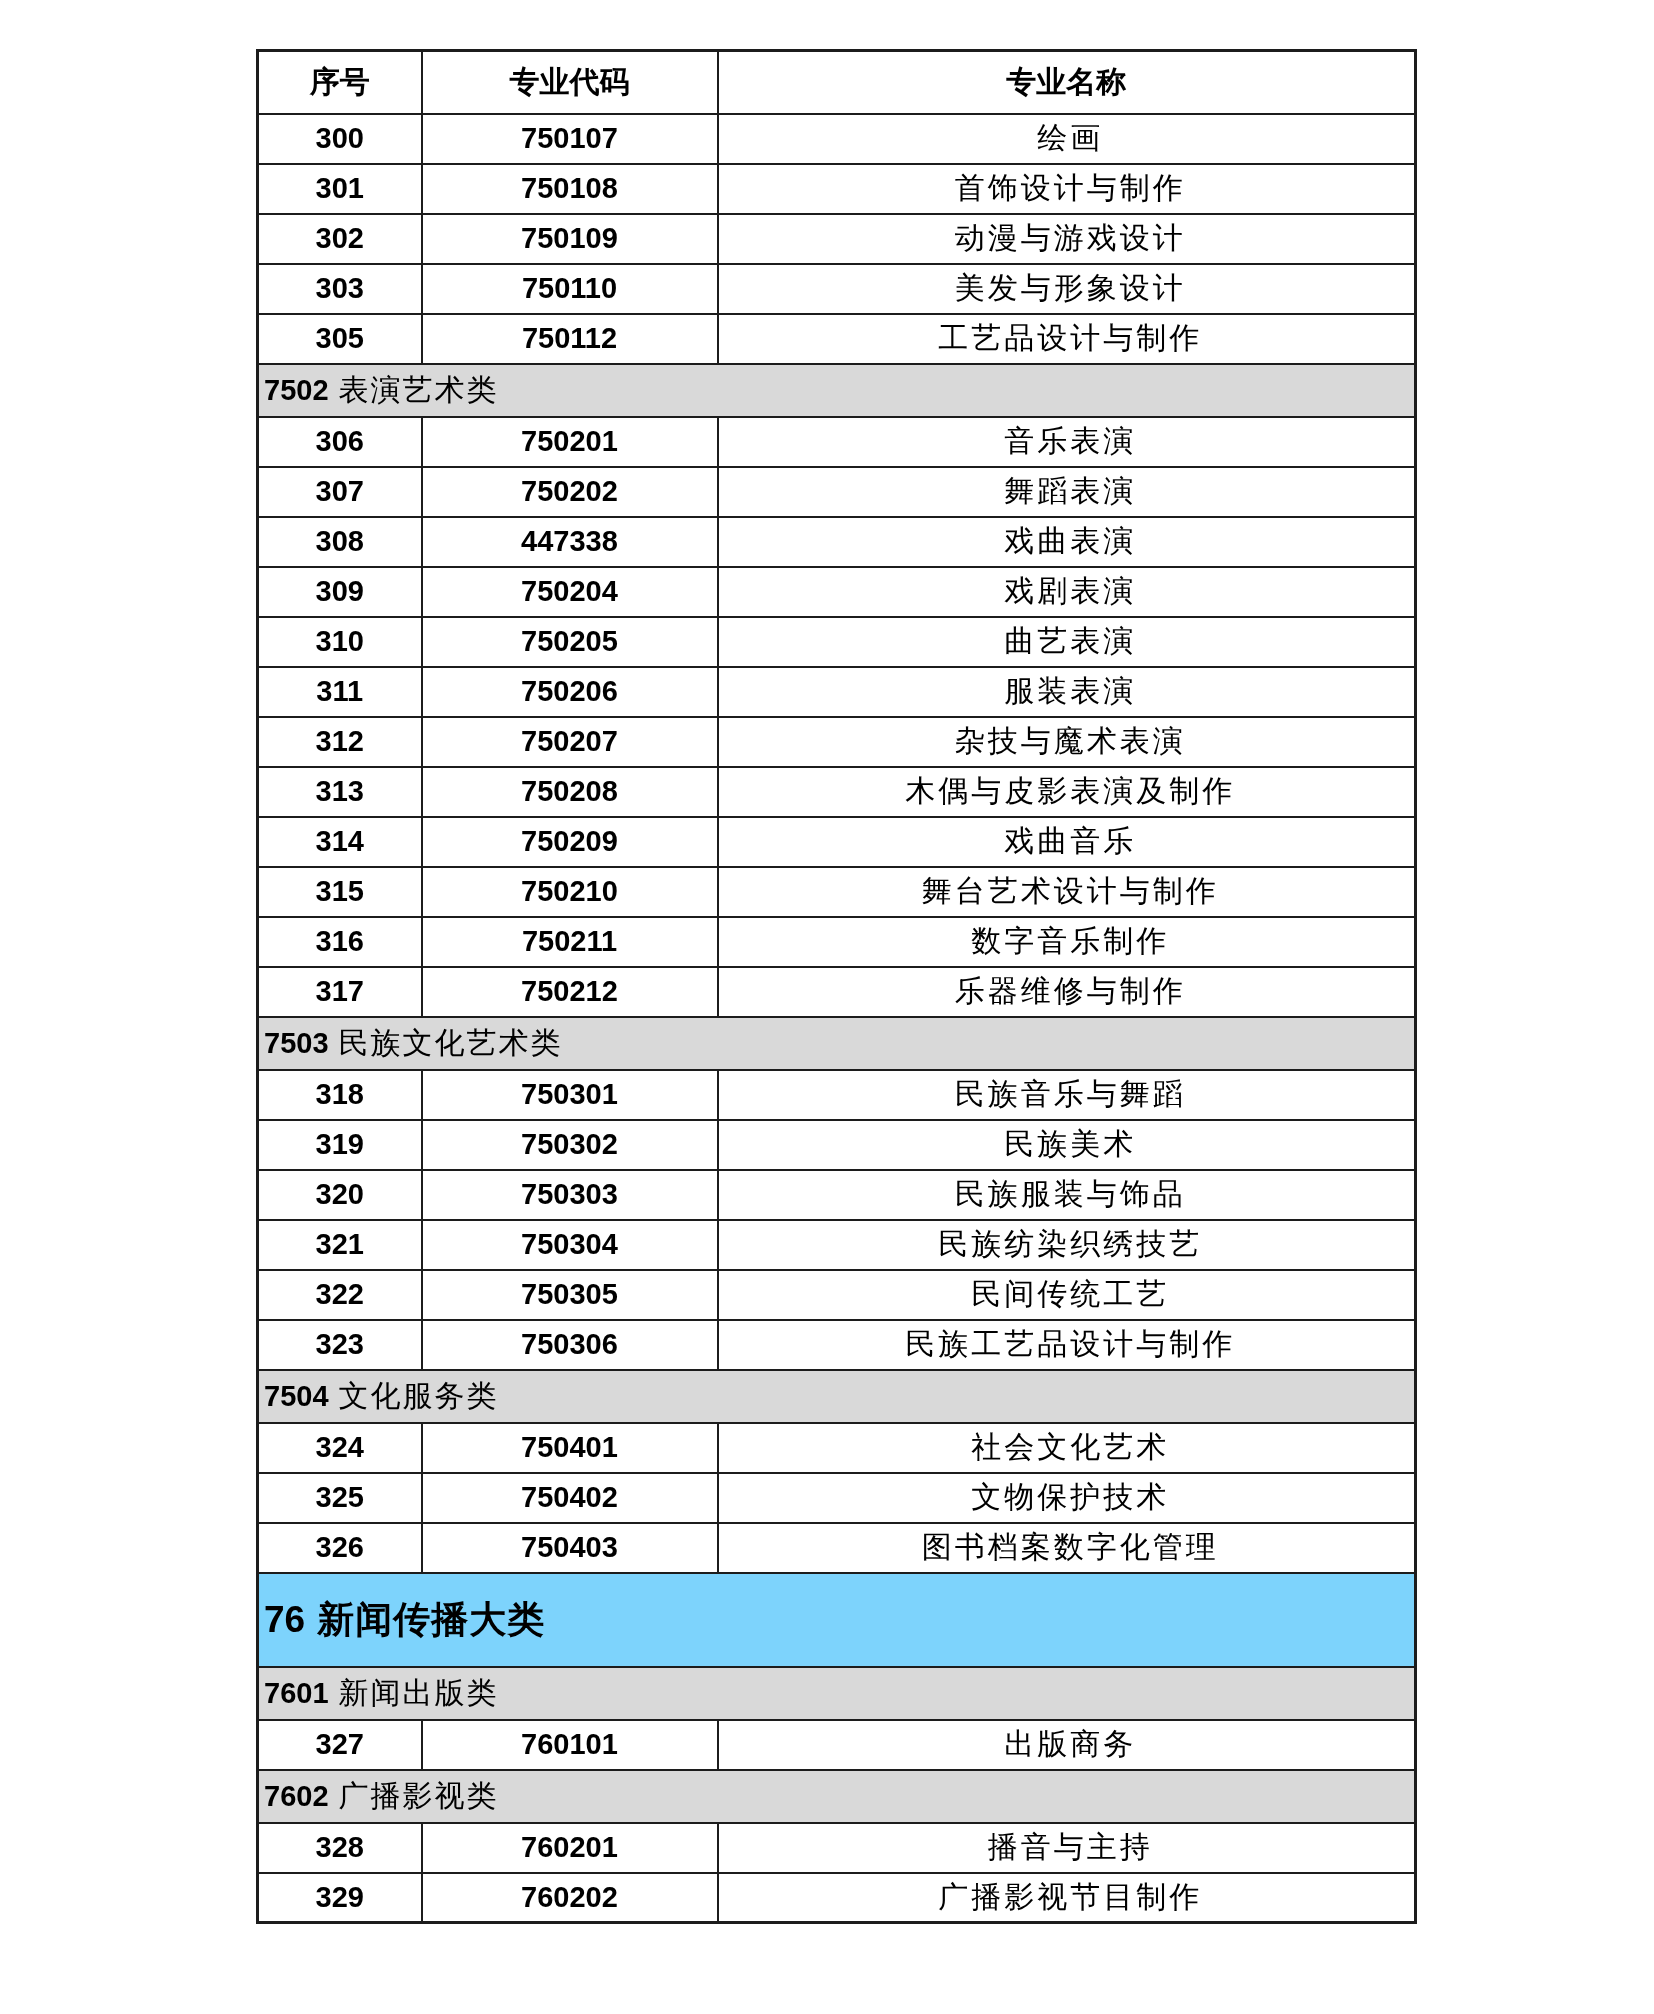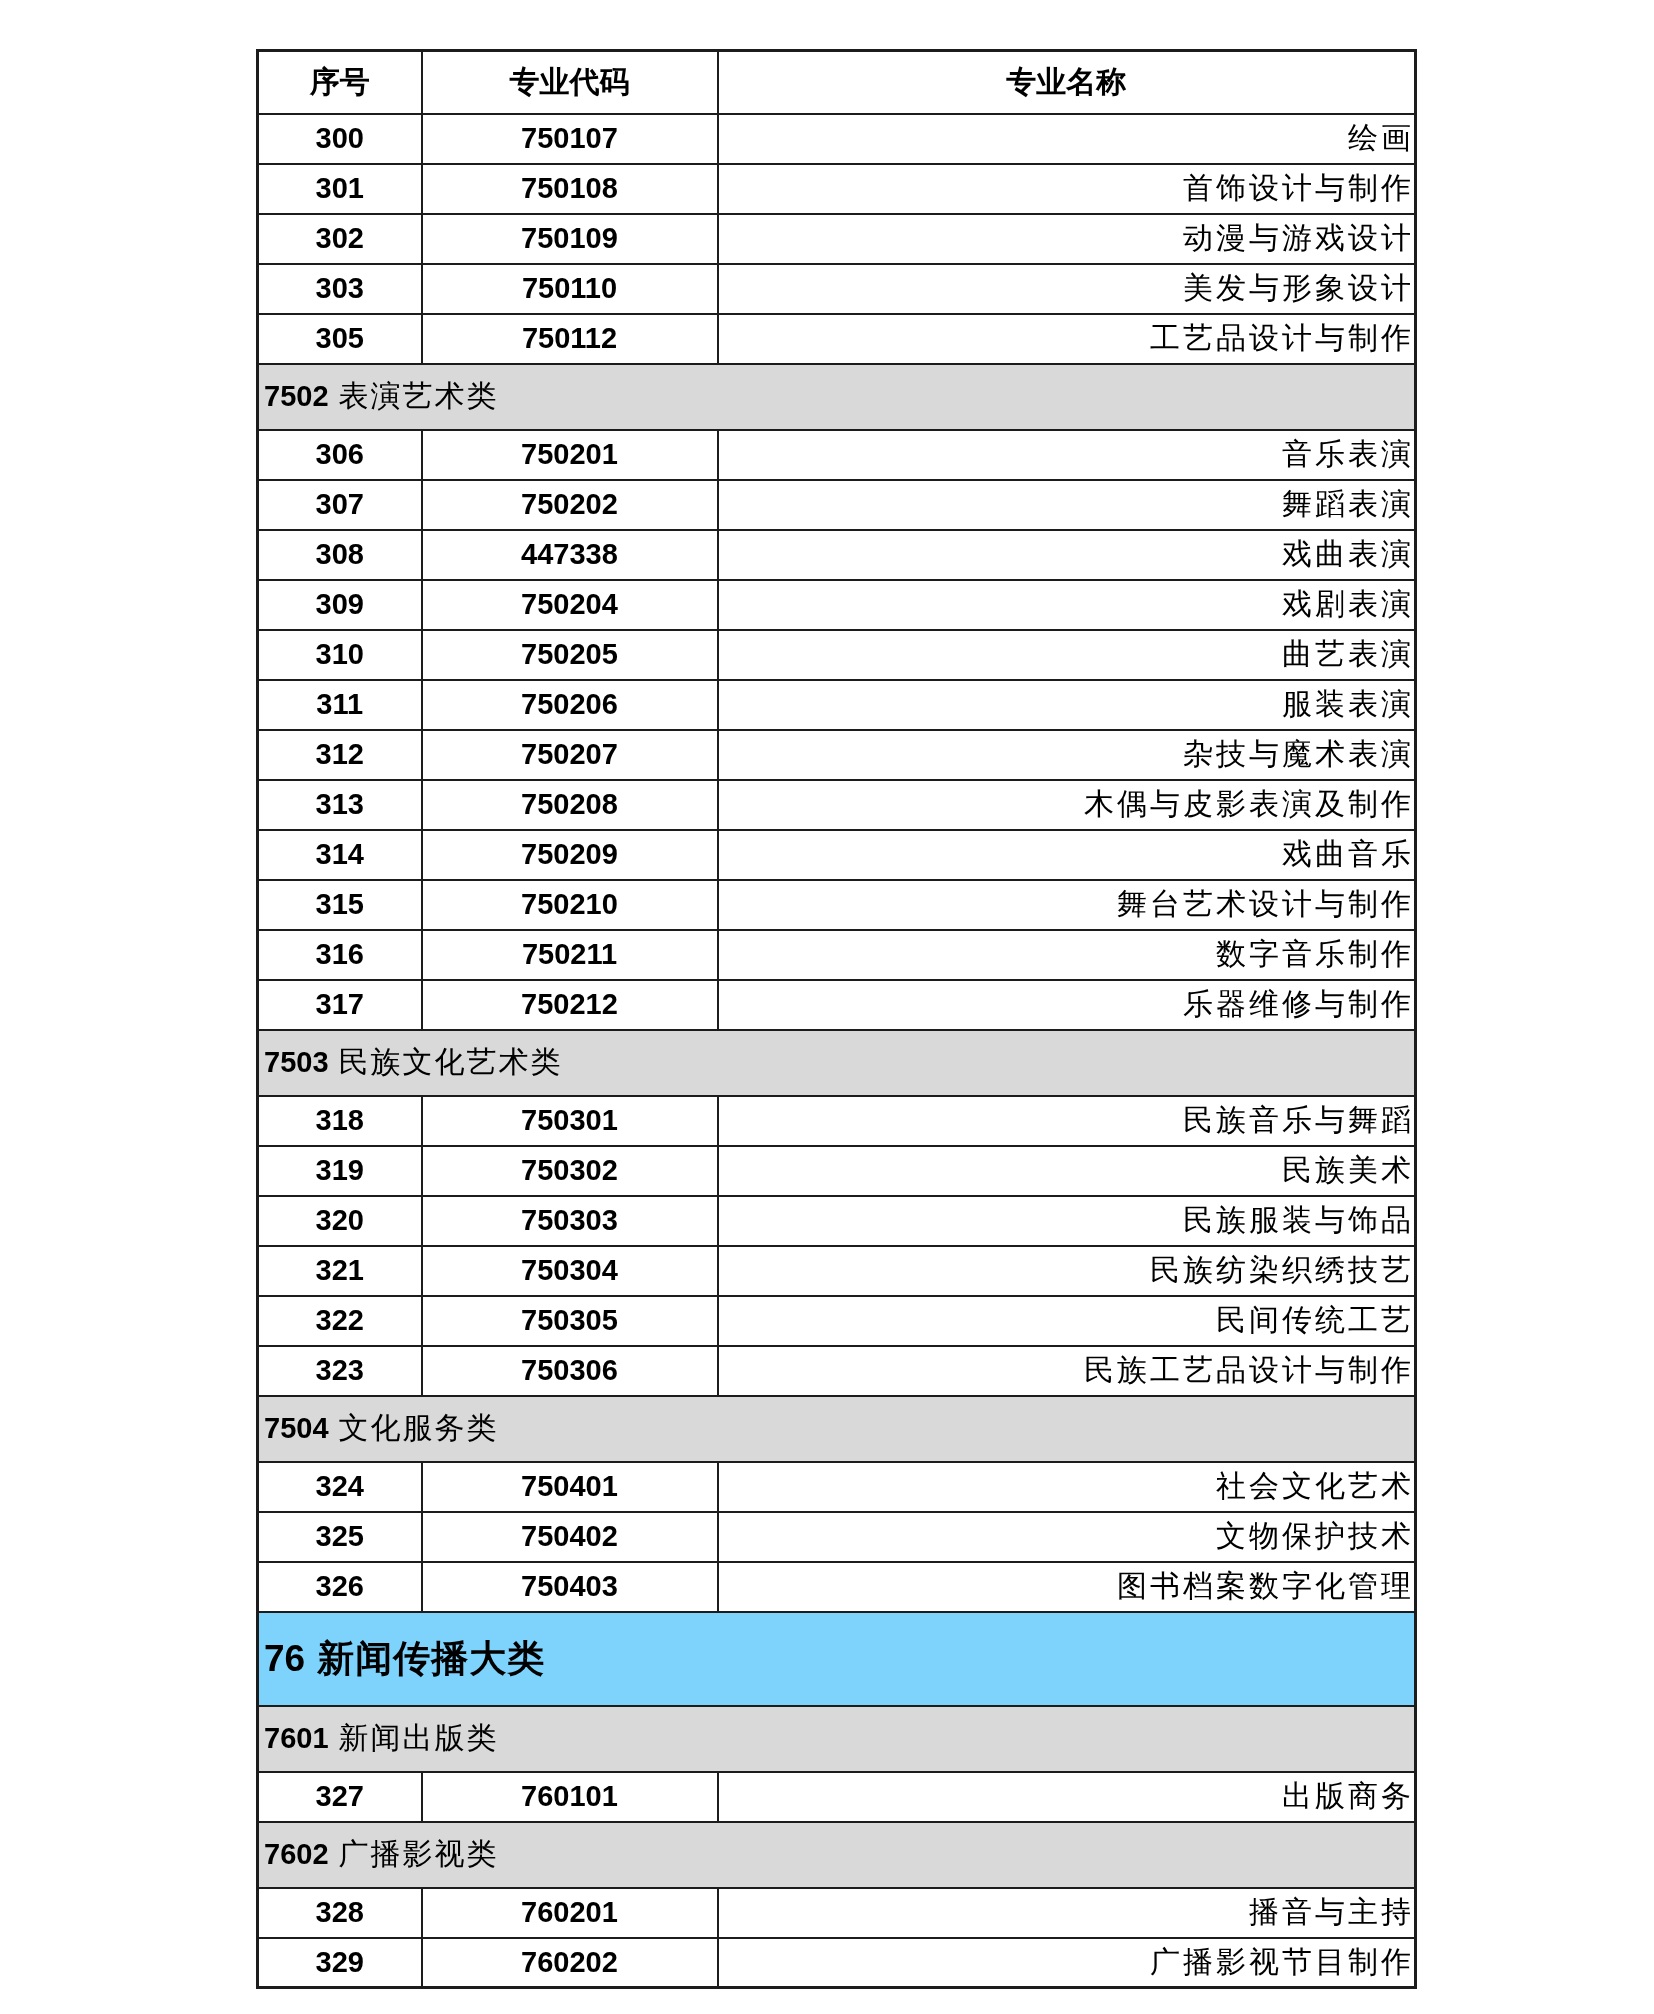--- a/index.html
+++ b/index.html
@@ -41,28 +41,28 @@
     background: #ffffff;
   }
   tr.r-data { height: 50px; background: #ffffff; margin-top: 36px; }
   td.c-seq, td.c-code {
     text-align: center;
     font-weight: 700;
     font-size: 29px;
     font-family: "Liberation Sans", sans-serif;
   }
   td.c-name {
-    text-align: right;
+    text-align: center;
     padding-left: 8px;
     font-weight: 400;
     font-size: 30px;
     letter-spacing: 3px;
     font-family: "Liberation Serif", serif;
   }
-  tr.r-section { height: 66px; }
+  tr.r-section { height: 53px; }
   tr.r-section td {
     background: #d9d9d9;
     text-align: left;
     padding-left: 5px;
   }
   .sec-code {
     font-weight: 700;
     font-size: 29px;
     font-family: "Liberation Sans", sans-serif;
     margin-right: 10px;

